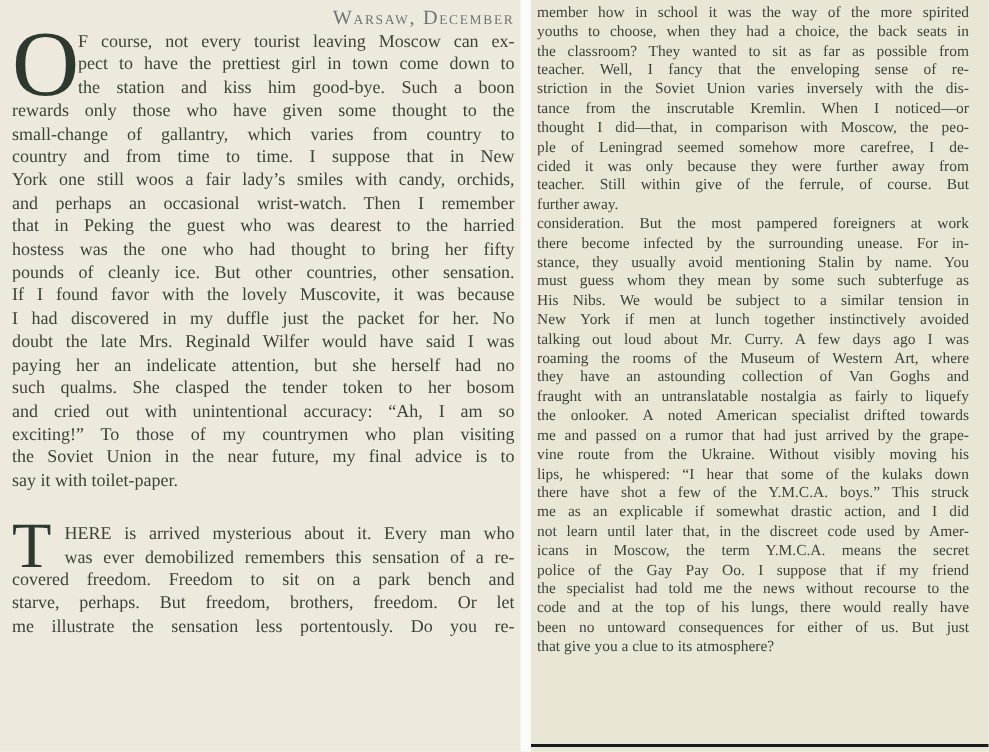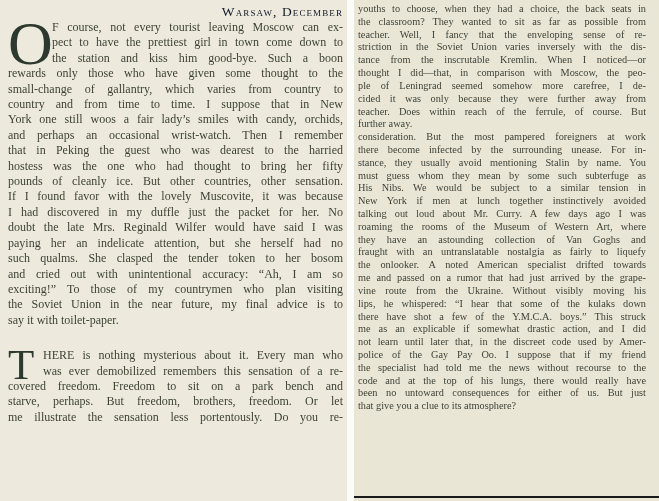--- a/index.html
+++ b/index.html
@@ -18,21 +18,21 @@
   .col-left  .textblock { left: 8px; top: 4px; width: 335px; }
   .col-right .textblock { left: 4px; top: 3px; width: 288px; }
 
   .dateline {
     text-align: right;
     font-variant: small-caps;
     font-size: 13.5px;
     letter-spacing: 1.1px;
     line-height: 16px;
     height: 16px;
-    color: #0f172a;
+    color: #737373;
   }
 
   .para { position: relative; }
   .para-gap { height: 20px; }
 
   .line {
     text-align: justify;
     text-align-last: justify;
     white-space: normal;
   }
@@ -84,61 +84,63 @@
         <div class="line">paying her an indelicate attention, but she herself had no</div>
         <div class="line">such qualms. She clasped the tender token to her bosom</div>
         <div class="line">and cried out with unintentional accuracy: “Ah, I am so</div>
         <div class="line">exciting!” To those of my countrymen who plan visiting</div>
         <div class="line">the Soviet Union in the near future, my final advice is to</div>
         <div class="line end">say it with toilet-paper.</div>
       </div>
     <div class="para-gap"></div>
     <div class="para dc-T">
         <span class="dropcap">T</span>
-        <div class="line dc-inset">HERE is nothing mysterious about it. Every man who</div>
+        <div class="line dc-inset">HERE is arrived mysterious about it. Every man who</div>
         <div class="line dc-inset">was ever demobilized remembers this sensation of a re-</div>
         <div class="line">covered freedom. Freedom to sit on a park bench and</div>
         <div class="line">starve, perhaps. But freedom, brothers, freedom. Or let</div>
         <div class="line">me illustrate the sensation less portentously. Do you re-</div>
       </div>
   </div>
 </div>
 
 <div class="col col-right">
   <div class="textblock">
     <div class="para">
+        <div class="line">member how in school it was the way of the more spirited</div>
         <div class="line">youths to choose, when they had a choice, the back seats in</div>
         <div class="line">the classroom? They wanted to sit as far as possible from</div>
         <div class="line">teacher. Well, I fancy that the enveloping sense of re-</div>
         <div class="line">striction in the Soviet Union varies inversely with the dis-</div>
         <div class="line">tance from the inscrutable Kremlin. When I noticed—or</div>
         <div class="line">thought I did—that, in comparison with Moscow, the peo-</div>
         <div class="line">ple of Leningrad seemed somehow more carefree, I de-</div>
         <div class="line">cided it was only because they were further away from</div>
-        <div class="line">teacher. Does within reach of the ferrule, of course. But</div>
+        <div class="line">teacher. Still within give of the ferrule, of course. But</div>
         <div class="line end">further away.</div>
       </div>
     <div class="para">
         <div class="line">consideration. But the most pampered foreigners at work</div>
         <div class="line">there become infected by the surrounding unease. For in-</div>
         <div class="line">stance, they usually avoid mentioning Stalin by name. You</div>
         <div class="line">must guess whom they mean by some such subterfuge as</div>
         <div class="line">His Nibs. We would be subject to a similar tension in</div>
         <div class="line">New York if men at lunch together instinctively avoided</div>
         <div class="line">talking out loud about Mr. Curry. A few days ago I was</div>
         <div class="line">roaming the rooms of the Museum of Western Art, where</div>
         <div class="line">they have an astounding collection of Van Goghs and</div>
         <div class="line">fraught with an untranslatable nostalgia as fairly to liquefy</div>
         <div class="line">the onlooker. A noted American specialist drifted towards</div>
         <div class="line">me and passed on a rumor that had just arrived by the grape-</div>
         <div class="line">vine route from the Ukraine. Without visibly moving his</div>
         <div class="line">lips, he whispered: “I hear that some of the kulaks down</div>
         <div class="line">there have shot a few of the Y.M.C.A. boys.” This struck</div>
         <div class="line">me as an explicable if somewhat drastic action, and I did</div>
         <div class="line">not learn until later that, in the discreet code used by Amer-</div>
+        <div class="line">icans in Moscow, the term Y.M.C.A. means the secret</div>
         <div class="line">police of the Gay Pay Oo. I suppose that if my friend</div>
         <div class="line">the specialist had told me the news without recourse to the</div>
         <div class="line">code and at the top of his lungs, there would really have</div>
         <div class="line">been no untoward consequences for either of us. But just</div>
         <div class="line end">that give you a clue to its atmosphere?</div>
       </div>
   </div>
   <div class="bottom-rule"></div>
 </div>
 

